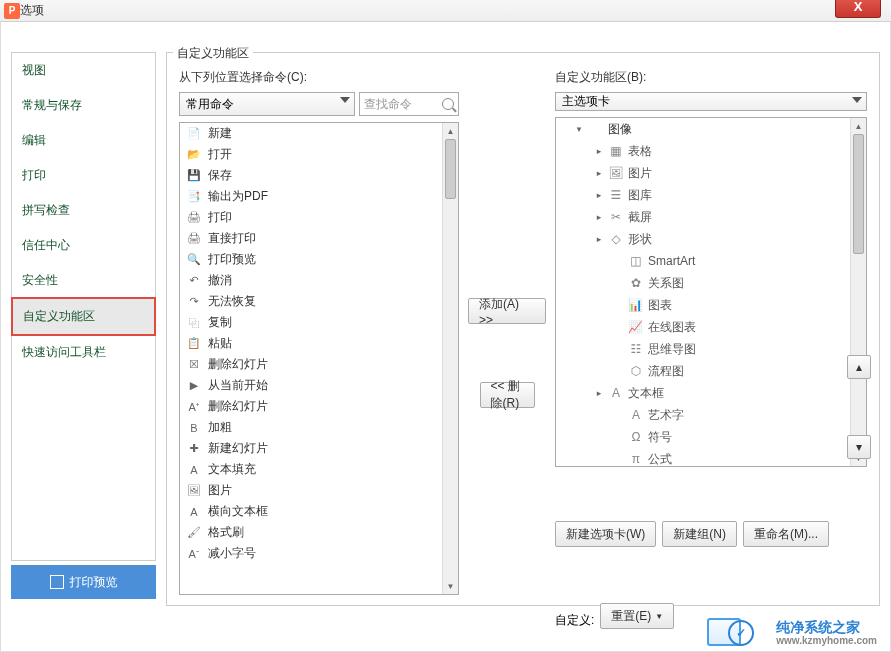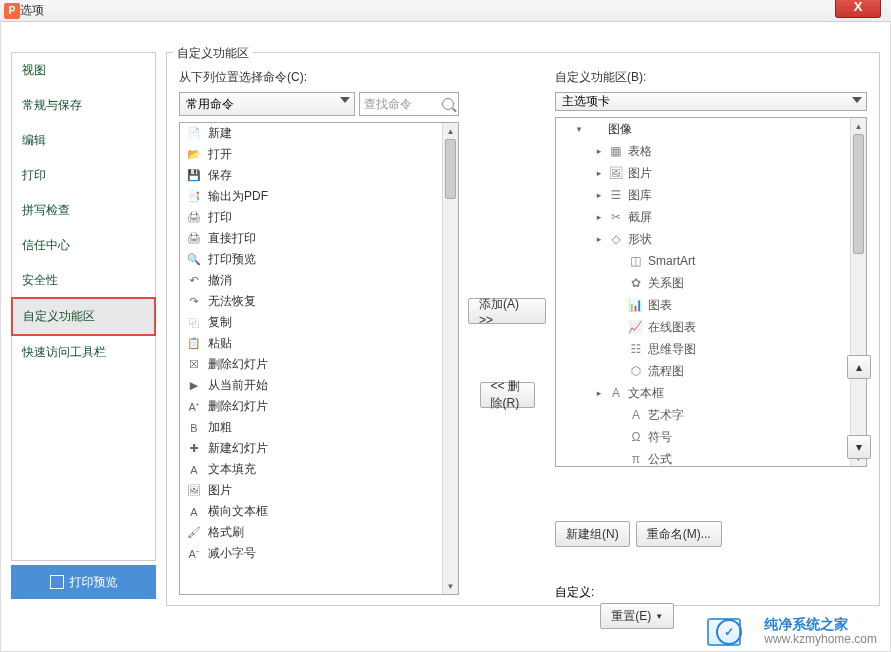--- a/index.html
+++ b/index.html
@@ -36,26 +36,26 @@
 .tree-item .tri { width: 10px; text-align: center; color: #666; font-size: 9px; }
 .tree-item .ic { width: 16px; height: 16px; display: flex; align-items: center; justify-content: center; color: #888; }
 .tree-item .expand { margin-left: auto; color: #888; font-size: 9px; padding-right: 6px; }
 .lvl0 { padding-left: 18px; font-weight: normal; color: #333; }
 .lvl1 { padding-left: 38px; }
 .lvl2 { padding-left: 58px; }
 .btn { height: 26px; border: 1px solid #aaa; background: linear-gradient(#fdfdfd,#e8e8e8); border-radius: 2px; padding: 0 10px; display: inline-flex; align-items: center; justify-content: center; color: #333; cursor: pointer; margin-top: 48px; }
 .btn-row { display: flex; gap: 6px; margin-top: 6px; }
 .updown { position: absolute; right: -4px; top: 244px; display: flex; flex-direction: column; gap: 8px; }
 .updown .btn { width: 24px; height: 24px; padding: 0; }
-.custom-row { display: flex; align-items: center; gap: 6px; margin-top: 8px; }
+.custom-row { display: flex; align-items: flex-end; gap: 6px; margin-top: 8px; }
 .watermark { position: absolute; right: 14px; bottom: 6px; display: flex; align-items: center; gap: 6px; }
 .watermark .logo { width: 26px; height: 26px; border-radius: 50%; border: 2px solid #2a82d6; display: flex; align-items: center; justify-content: center; color: #2a82d6; font-weight: bold; }
 .wm-text { display: flex; flex-direction: column; line-height: 1.1; margin-left: 16px; }
 .wm-text .z { color: #2a82d6; font-weight: bold; font-size: 14px; }
-.wm-text .d { color: #888; font-size: 12px; }
+.wm-text .d { color: #888; font-size: 10px; font-weight: bold; }
 .scrollbar-stub { position: absolute; right: 0; top: 0; bottom: 0; width: 16px; background: #f0f0f0; border-left: 1px solid #ddd; }
 .scrollbar-stub .thumb { position: absolute; left: 2px; right: 2px; top: 16px; height: 60px; background: #cdcdcd; border: 1px solid #aaa; border-radius: 2px; }
 .scrollbar-stub .arr { position: absolute; left: 0; right: 0; height: 16px; display: flex; align-items: center; justify-content: center; color: #666; font-size: 8px; }
 .scrollbar-stub .arr.up { top: 0; }
 .scrollbar-stub .arr.dn { bottom: 0; }
 .partial-box { position: absolute; right: 150px; bottom: 6px; width: 34px; height: 28px; border: 2px solid #4aa0e8; border-radius: 3px; background: linear-gradient(#f6fbff,#dceefc); }
 </style>
 </head>
 <body>
 
@@ -298,20 +298,21 @@
                 <span>公式</span>
               </div>
             </div>
           <div class="scrollbar-stub">
             <div class="arr up">▲</div>
             <div class="thumb" style="height:120px"></div>
             <div class="arr dn">▼</div>
           </div>
         </div>
         <div class="btn-row">
+          <div class="btn">新建选项卡(W)</div>
           <div class="btn">新建组(N)</div>
           <div class="btn">重命名(M)...</div>
         </div>
         <div class="custom-row">
           <span>自定义:</span>
           <div class="btn">
             <span>重置(E)</span>
             <span style="margin-left:4px;font-size:8px">▼</span>
           </div>
         </div>

